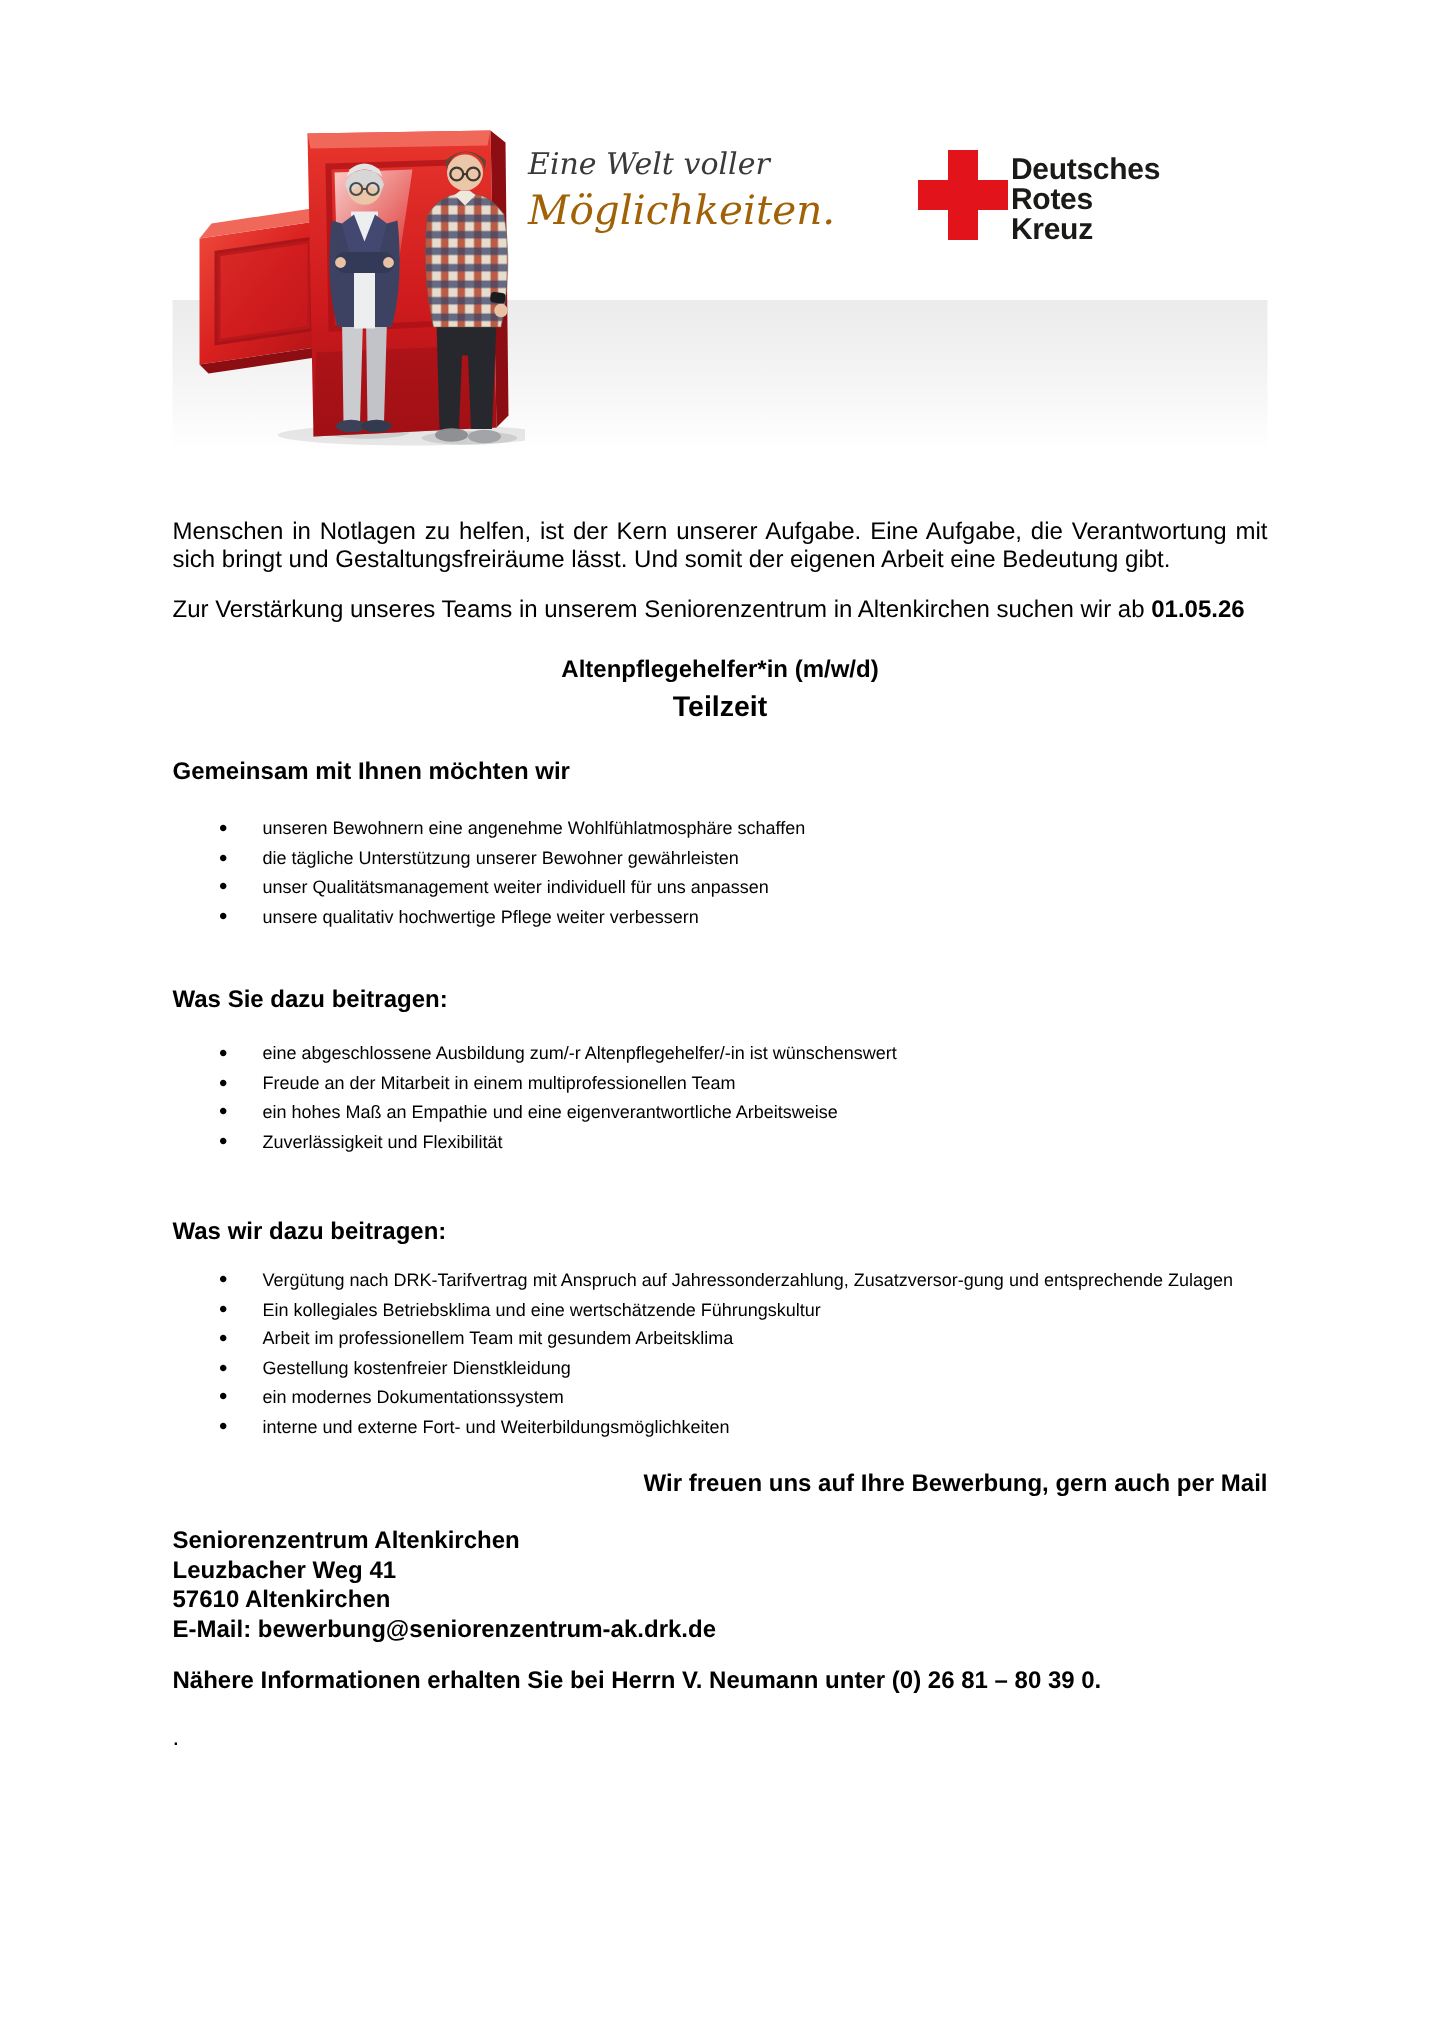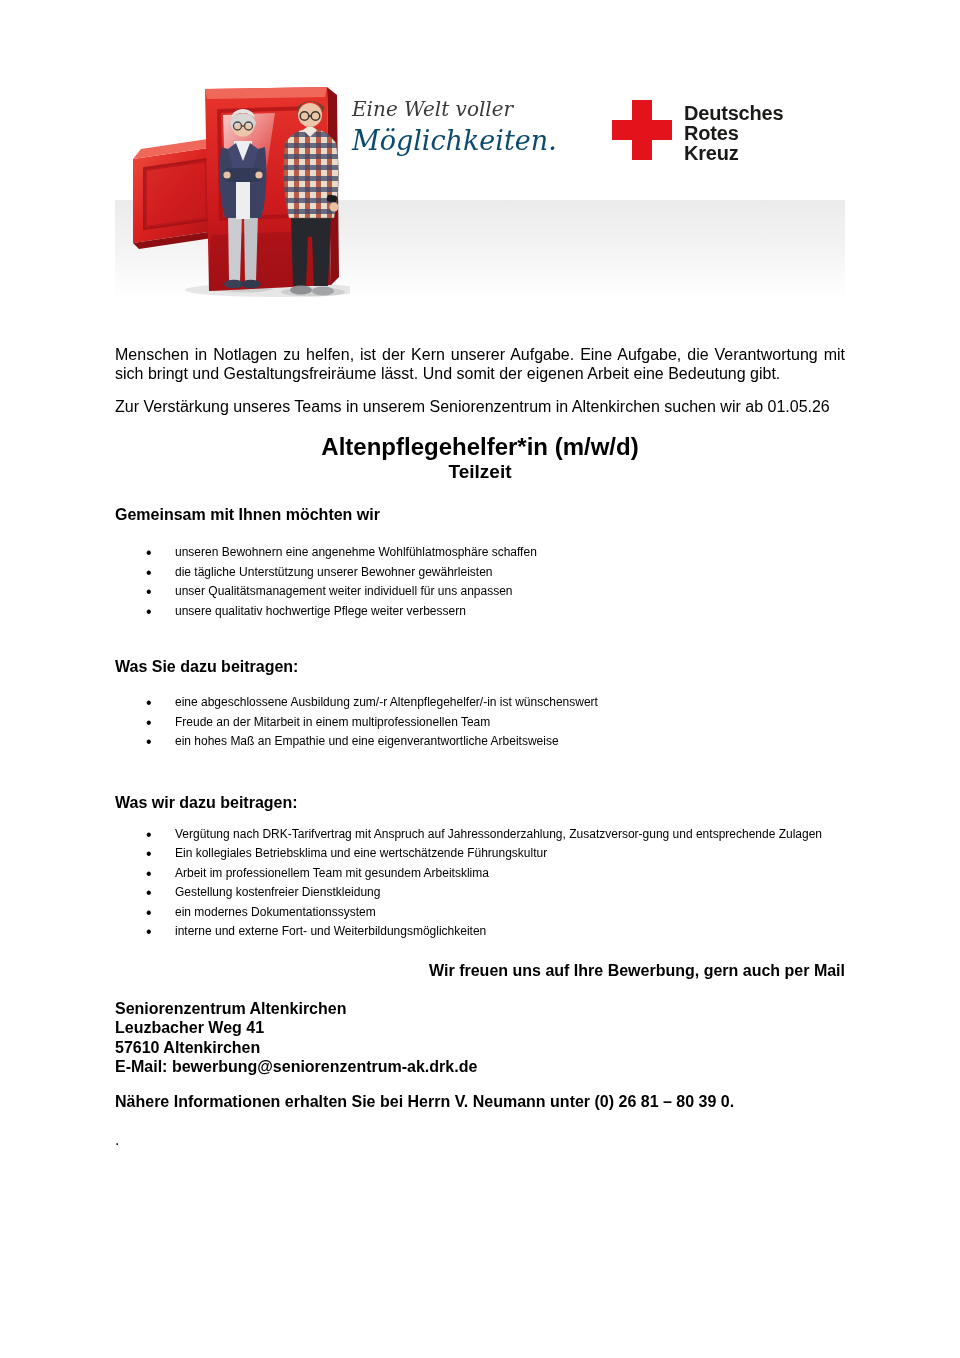--- a/index.html
+++ b/index.html
@@ -22,31 +22,31 @@
 
   .slogan { position: absolute; left: 237px; top: 12px; font-family: "DejaVu Serif", serif; font-style: italic; }
   .slogan-1 { font-size: 20px; line-height: 24px; color: #3a3a39; }
   .slogan-2 { font-size: 27px; line-height: 32px; margin-top: 4px; }
 
   .logo { position: absolute; left: 497px; top: 14px; display: flex; align-items: flex-start; }
   .logo-cross { position: relative; width: 60px; height: 60px; margin-top: 1px; }
   .logo-cross .v { position: absolute; left: 20px; top: 0; width: 20px; height: 60px; }
   .logo-cross .h { position: absolute; left: 0; top: 20px; width: 60px; height: 20px; }
   .logo-text {
-    margin-left: 12px; font-weight: bold; font-size: 20px; line-height: 20px;
+    margin-left: 2px; font-weight: bold; font-size: 20px; line-height: 20px;
     letter-spacing: -0.2px; padding-top: 4px;
   }
 
   
   .p { font-size: 16px; line-height: 19px; }
   .p1 { margin-top: 45px; text-align: justify; }
   .p2 { margin-top: 14px; }
-  .b { font-weight: normal; }
-
-  .job-title { margin-top: 17px; text-align: center; font-weight: bold; font-size: 24px; line-height: 27px; }
+  .b { font-weight: bold; }
+
+  .job-title { margin-top: 17px; text-align: center; font-weight: bold; font-size: 16px; line-height: 27px; }
   .job-sub   { text-align: center; font-weight: bold; font-size: 19px; line-height: 23px; }
 
   .sec-h { font-weight: bold; font-size: 16px; line-height: 20px; }
   .sec-h.s1 { margin-top: 22px; }
   .sec-h.s2 { margin-top: 36px; }
   .sec-h.s3 { margin-top: 41px; }
 
   ul.bullets { list-style: none; }
   ul.bullets.u1 { margin-top: 18px; }
   ul.bullets.u2 { margin-top: 16px; }
@@ -150,21 +150,21 @@
           <circle cx="195" cy="30" r="12" fill="#ecc6a8"></circle>
           <path d="M183,29 a12.5,12.5 0 0 1 25,0 l1,-7 q-13,-12 -27,0 z" fill="#5f4936"></path>
           <circle cx="189.5" cy="31" r="4.3" fill="none" stroke="#3e3931" stroke-width="1.5"></circle>
           <circle cx="200.5" cy="31" r="4.3" fill="none" stroke="#3e3931" stroke-width="1.5"></circle>
           <line x1="193.8" y1="31" x2="196.2" y2="31" stroke="#3e3931" stroke-width="1.5"></line>
         </g>
       </svg>
 
       <div class="slogan">
         <div class="slogan-1">Eine Welt voller</div>
-        <div class="slogan-2" style="color:#0c4a6e;">Möglichkeiten.</div>
+        <div class="slogan-2" style="color:#a16207;">Möglichkeiten.</div>
       </div>
 
       <div class="logo">
         <div class="logo-cross">
           <div class="v" style="background:#e2131b;"></div>
           <div class="h" style="background:#e2131b;"></div>
         </div>
         <div class="logo-text" style="color:#1a1a18;">
           <div>Deutsches</div>
           <div>Rotes</div>
@@ -189,20 +189,21 @@
         <li>unsere qualitativ hochwertige Pflege weiter verbessern</li>
       </ul>
     </div>
 
     <div>
       <div class="sec-h s2">Was Sie dazu beitragen:</div>
       <ul class="bullets u2">
         <li>eine abgeschlossene Ausbildung zum/-r Altenpflegehelfer/-in ist wünschenswert</li>
         <li>Freude an der Mitarbeit in einem multiprofessionellen Team</li>
         <li>ein hohes Maß an Empathie und eine eigenverantwortliche Arbeitsweise</li>
+        <li>Zuverlässigkeit und Flexibilität</li>
       </ul>
     </div>
 
     <div>
       <div class="sec-h s3">Was wir dazu beitragen:</div>
       <ul class="bullets u3">
         <li>Vergütung nach DRK-Tarifvertrag mit Anspruch auf Jahressonderzahlung, Zusatzversor-gung und entsprechende Zulagen</li>
         <li>Ein kollegiales Betriebsklima und eine wertschätzende Führungskultur</li>
         <li>Arbeit im professionellem Team mit gesundem Arbeitsklima</li>
         <li>Gestellung kostenfreier Dienstkleidung</li>

